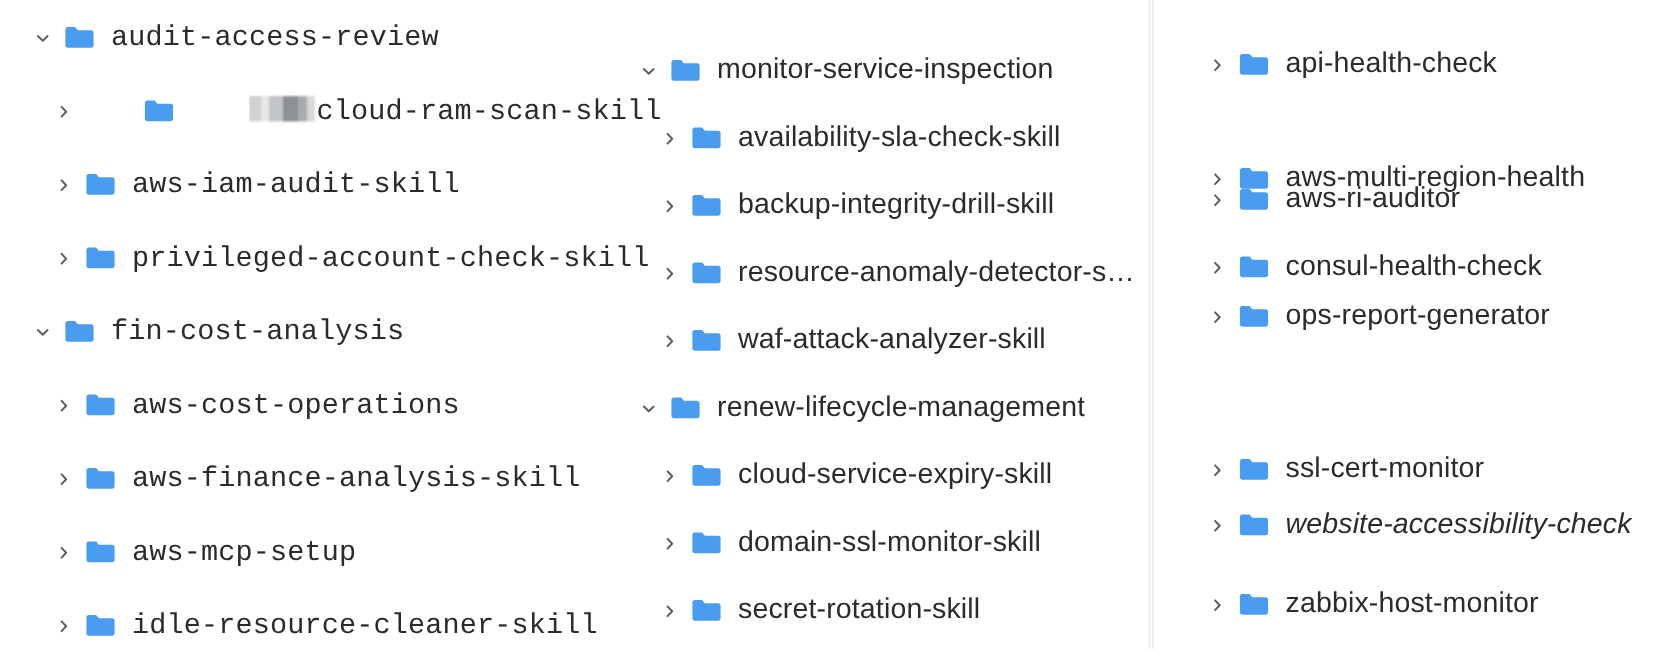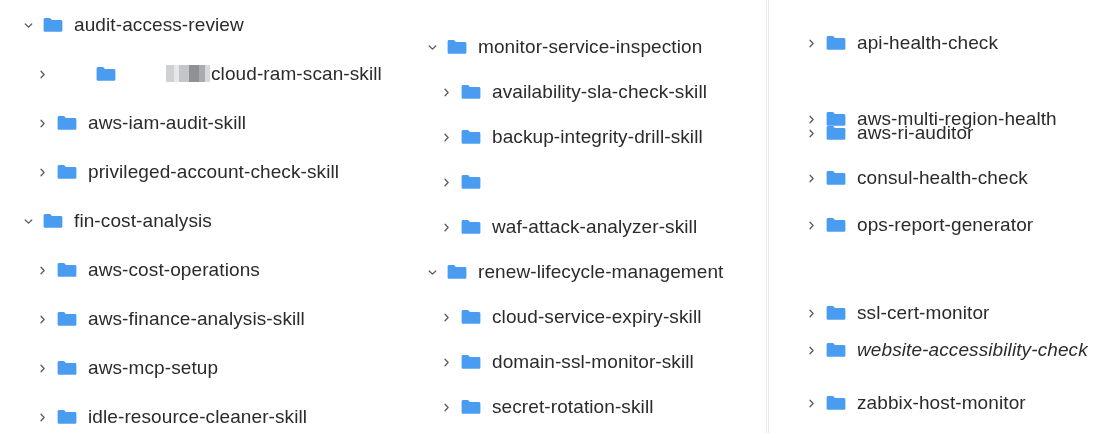--- a/index.html
+++ b/index.html
@@ -22,21 +22,21 @@
     position: relative;
     width: 1119px;
     height: 433px;
   }
 
   .tree-column {
     position: absolute;
     top: 0;
     height: 433px;
   }
-  .col-1 { left: 0px;   width: 400px; }
+  .col-1 { left: 0px;   width: 400px; font-family: Liberation Mono, monospace; }
   .col-2 { left: 404px; width: 365px; }
   .col-3 { left: 769px; width: 350px; }
 
   
   .guide-line {
     position: absolute;
     top: 0;
     width: 1px;
     height: 433px;
     background: #e9e9e9;
@@ -286,20 +286,21 @@
         <span class="chevron">
           <svg width="13" height="13" viewBox="0 0 16 16" fill="none" aria-hidden="true">
             <path d="M6.2 4 L10 8 L6.2 12" stroke="currentColor" stroke-width="1.6" stroke-linecap="round" stroke-linejoin="round"></path>
           </svg>
         </span>
         <span class="folder-icon">
           <svg width="22" height="18" viewBox="0 0 22 18" aria-hidden="true">
             <path d="M1.6 3.6 C1.6 2.7 2.3 2.0 3.2 2.0 L8.1 2.0 L9.9 4.1 L18.8 4.1 C19.7 4.1 20.4 4.8 20.4 5.7 L20.4 14.2 C20.4 15.1 19.7 15.8 18.8 15.8 L3.2 15.8 C2.3 15.8 1.6 15.1 1.6 14.2 Z" fill="#4a9cf0"></path>
           </svg>
         </span>
+        <span class="row-label label-truncate">resource-anomaly-detector-s…</span>
       </div>
       <div class="tree-row level-1" style="top: 212px;">
         <span class="chevron">
           <svg width="13" height="13" viewBox="0 0 16 16" fill="none" aria-hidden="true">
             <path d="M6.2 4 L10 8 L6.2 12" stroke="currentColor" stroke-width="1.6" stroke-linecap="round" stroke-linejoin="round"></path>
           </svg>
         </span>
         <span class="folder-icon">
           <svg width="22" height="18" viewBox="0 0 22 18" aria-hidden="true">
             <path d="M1.6 3.6 C1.6 2.7 2.3 2.0 3.2 2.0 L8.1 2.0 L9.9 4.1 L18.8 4.1 C19.7 4.1 20.4 4.8 20.4 5.7 L20.4 14.2 C20.4 15.1 19.7 15.8 18.8 15.8 L3.2 15.8 C2.3 15.8 1.6 15.1 1.6 14.2 Z" fill="#4a9cf0"></path>
@@ -406,21 +407,21 @@
             <path d="M6.2 4 L10 8 L6.2 12" stroke="currentColor" stroke-width="1.6" stroke-linecap="round" stroke-linejoin="round"></path>
           </svg>
         </span>
         <span class="folder-icon">
           <svg width="22" height="18" viewBox="0 0 22 18" aria-hidden="true">
             <path d="M1.6 3.6 C1.6 2.7 2.3 2.0 3.2 2.0 L8.1 2.0 L9.9 4.1 L18.8 4.1 C19.7 4.1 20.4 4.8 20.4 5.7 L20.4 14.2 C20.4 15.1 19.7 15.8 18.8 15.8 L3.2 15.8 C2.3 15.8 1.6 15.1 1.6 14.2 Z" fill="#4a9cf0"></path>
           </svg>
         </span>
         <span class="row-label">consul-health-check</span>
       </div>
-      <div class="tree-row level-1" style="top: 210px;">
+      <div class="tree-row level-1" style="top: 196px;">
         <span class="chevron">
           <svg width="13" height="13" viewBox="0 0 16 16" fill="none" aria-hidden="true">
             <path d="M6.2 4 L10 8 L6.2 12" stroke="currentColor" stroke-width="1.6" stroke-linecap="round" stroke-linejoin="round"></path>
           </svg>
         </span>
         <span class="folder-icon">
           <svg width="22" height="18" viewBox="0 0 22 18" aria-hidden="true">
             <path d="M1.6 3.6 C1.6 2.7 2.3 2.0 3.2 2.0 L8.1 2.0 L9.9 4.1 L18.8 4.1 C19.7 4.1 20.4 4.8 20.4 5.7 L20.4 14.2 C20.4 15.1 19.7 15.8 18.8 15.8 L3.2 15.8 C2.3 15.8 1.6 15.1 1.6 14.2 Z" fill="#4a9cf0"></path>
           </svg>
         </span>

